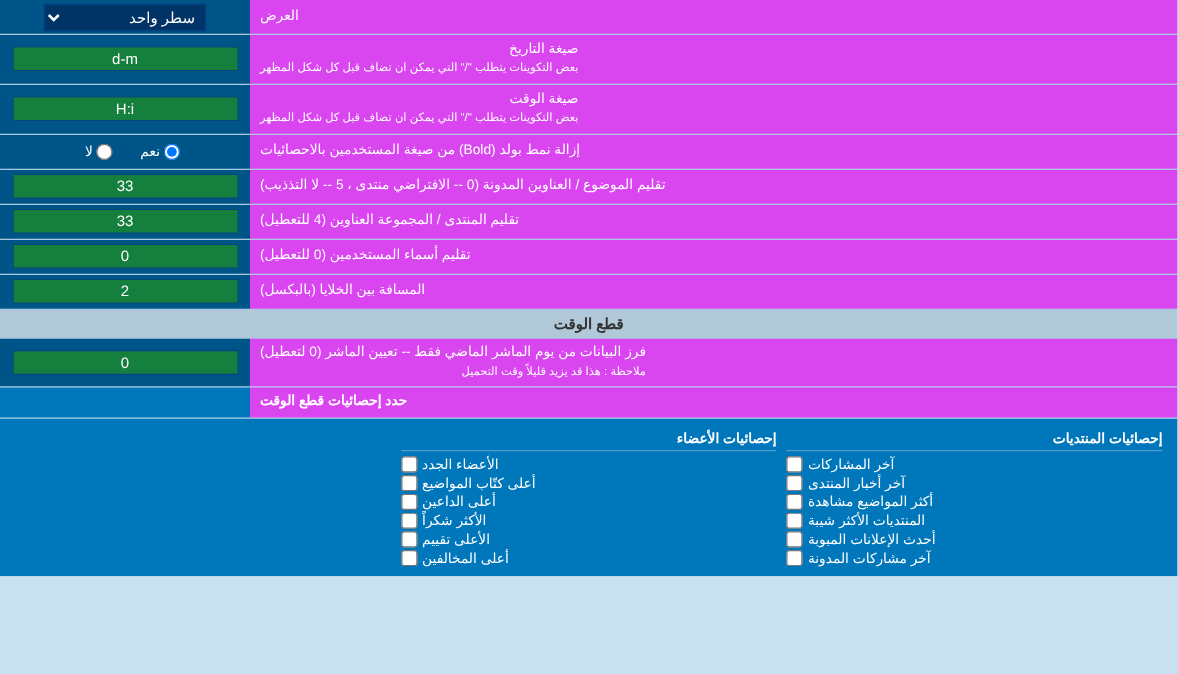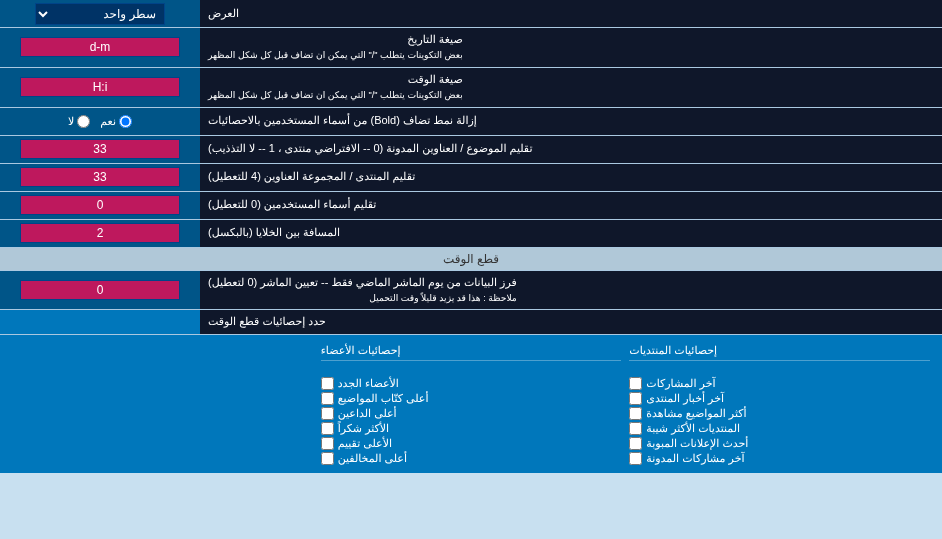--- a/index.html
+++ b/index.html
@@ -11,80 +11,81 @@
       background: #c8e0f0;
     }
     .row {
       display: flex;
       align-items: stretch;
       border-bottom: 1px solid #aac8e0;
       min-height: 28px;
     }
     .row-label {
       flex: 1;
-      background: #0f172a;
+      background: #d946ef;
       color: #fff;
       padding: 4px 8px;
       display: flex;
       align-items: center;
       justify-content: flex-end;
       text-align: right;
       font-size: 11px;
       line-height: 1.4;
     }
     .row-input {
       width: 200px;
       min-width: 200px;
       background: #005588;
       display: flex;
       align-items: center;
       justify-content: center;
       padding: 2px 4px;
     }
     .row-input input[type="text"] {
-      width: 160px;
-      background: #be185d;
+      width: 181px;
+      background: #15803d;
       color: #fff;
       border: 1px solid #004488;
       padding: 2px 6px;
       font-size: 12px;
       text-align: center;
       direction: ltr;
     }
     .row-input select {
       width: 130px;
       background: #003366;
       color: #fff;
       border: 1px solid #004488;
       padding: 2px 4px;
       font-size: 12px;
     }
     .section-header {
       background: #b0c8d8;
       color: #333;
-      font-weight: normal;
+      font-weight: bold;
       text-align: center;
       padding: 4px 8px;
       border-bottom: 1px solid #aac8e0;
       font-size: 12px;
     }
     .radio-group {
       display: flex;
       align-items: center;
       gap: 10px;
       padding: 4px 8px;
       direction: rtl;
     }
     .radio-group label {
       color: #fff;
       font-size: 11px;
       display: flex;
       align-items: flex-start;
       gap: 3px;
       cursor: pointer;
+      margin-left: 12px;
     }
     .radio-group input[type="radio"] {
       cursor: pointer;
     }
     .checkbox-col {
       flex: 1;
       padding: 2px 4px;
     }
     .checkbox-item {
       display: flex;
@@ -94,25 +95,25 @@
       color: #fff;
       font-size: 11px;
       direction: rtl;
       justify-content: flex-end;
     }
     .checkbox-item input[type="checkbox"] {
       cursor: pointer;
     }
     .col-header {
       color: #fff;
-      font-weight: normal;
-      font-size: 11px;
-      text-align: left;
+      font-weight: bold;
+      font-size: 11px;
+      text-align: right;
       padding: 3px 0;
-      margin-bottom: 16px;
+      margin-bottom: 4px;
       border-bottom: 1px solid rgba(255,255,255,0.3);
     }
   </style>
 </head>
 <body>
 
 <div class="row">
   <div class="row-label">
     <span>العرض</span>
   </div>
@@ -134,39 +135,39 @@
   <div class="row-label">
     <span>صيغة الوقت<br><small>بعض التكوينات يتطلب "/" التي يمكن ان تضاف قبل كل شكل المظهر</small></span>
   </div>
   <div class="row-input">
     <input type="text" value="H:i" style="">
   </div>
 </div>
 
 <div class="row">
   <div class="row-label">
-    <span>إزالة نمط تضاف (Bold) من أسماء المستخدمين بالاحصائيات</span>
+    <span>إزالة نمط بولد (Bold) من صيغة المستخدمين بالاحصائيات</span>
   </div>
   <div class="row-input">
     <div class="radio-group">
       <label>
         <input type="radio" name="bold_names" value="yes" checked="" style="">
         <span>نعم</span>
       </label>
       <label>
         <input type="radio" name="bold_names" value="no" style="">
         <span>لا</span>
       </label>
     </div>
   </div>
 </div>
 
 <div class="row">
   <div class="row-label">
-    <span>تقليم الموضوع / العناوين المدونة (0 -- الافتراضي منتدى ، 1 -- لا التذذيب)</span>
+    <span>تقليم الموضوع / العناوين المدونة (0 -- الافتراضي منتدى ، 5 -- لا التذذيب)</span>
   </div>
   <div class="row-input">
     <input type="text" value="33" style="">
   </div>
 </div>
 
 <div class="row">
   <div class="row-label">
     <span>تقليم المنتدى / المجموعة العناوين (4 للتعطيل)</span>
   </div>
@@ -199,21 +200,21 @@
 
 <div class="row">
   <div class="row-label">
     <span>فرز البيانات من يوم الماشر الماضي فقط -- تعيين الماشر (0 لتعطيل)<br><small>ملاحظة : هذا قد يزيد قليلاً وقت التحميل</small></span>
   </div>
   <div class="row-input">
     <input type="text" value="0" style="">
   </div>
 </div>
 
-<div class="row" style="min-height:24px;">
+<div class="row" style="min-height:24px;font-weight:bold;">
   <div class="row-label">
     <span>حدد إحصائيات قطع الوقت</span>
   </div>
   <div class="row-input" style="background:#0077bb;"></div>
 </div>
 
 <div style="background:#0077bb; padding:4px 0;">
   <div style="display:flex; padding: 0 8px;">
 
     <div class="checkbox-col">

